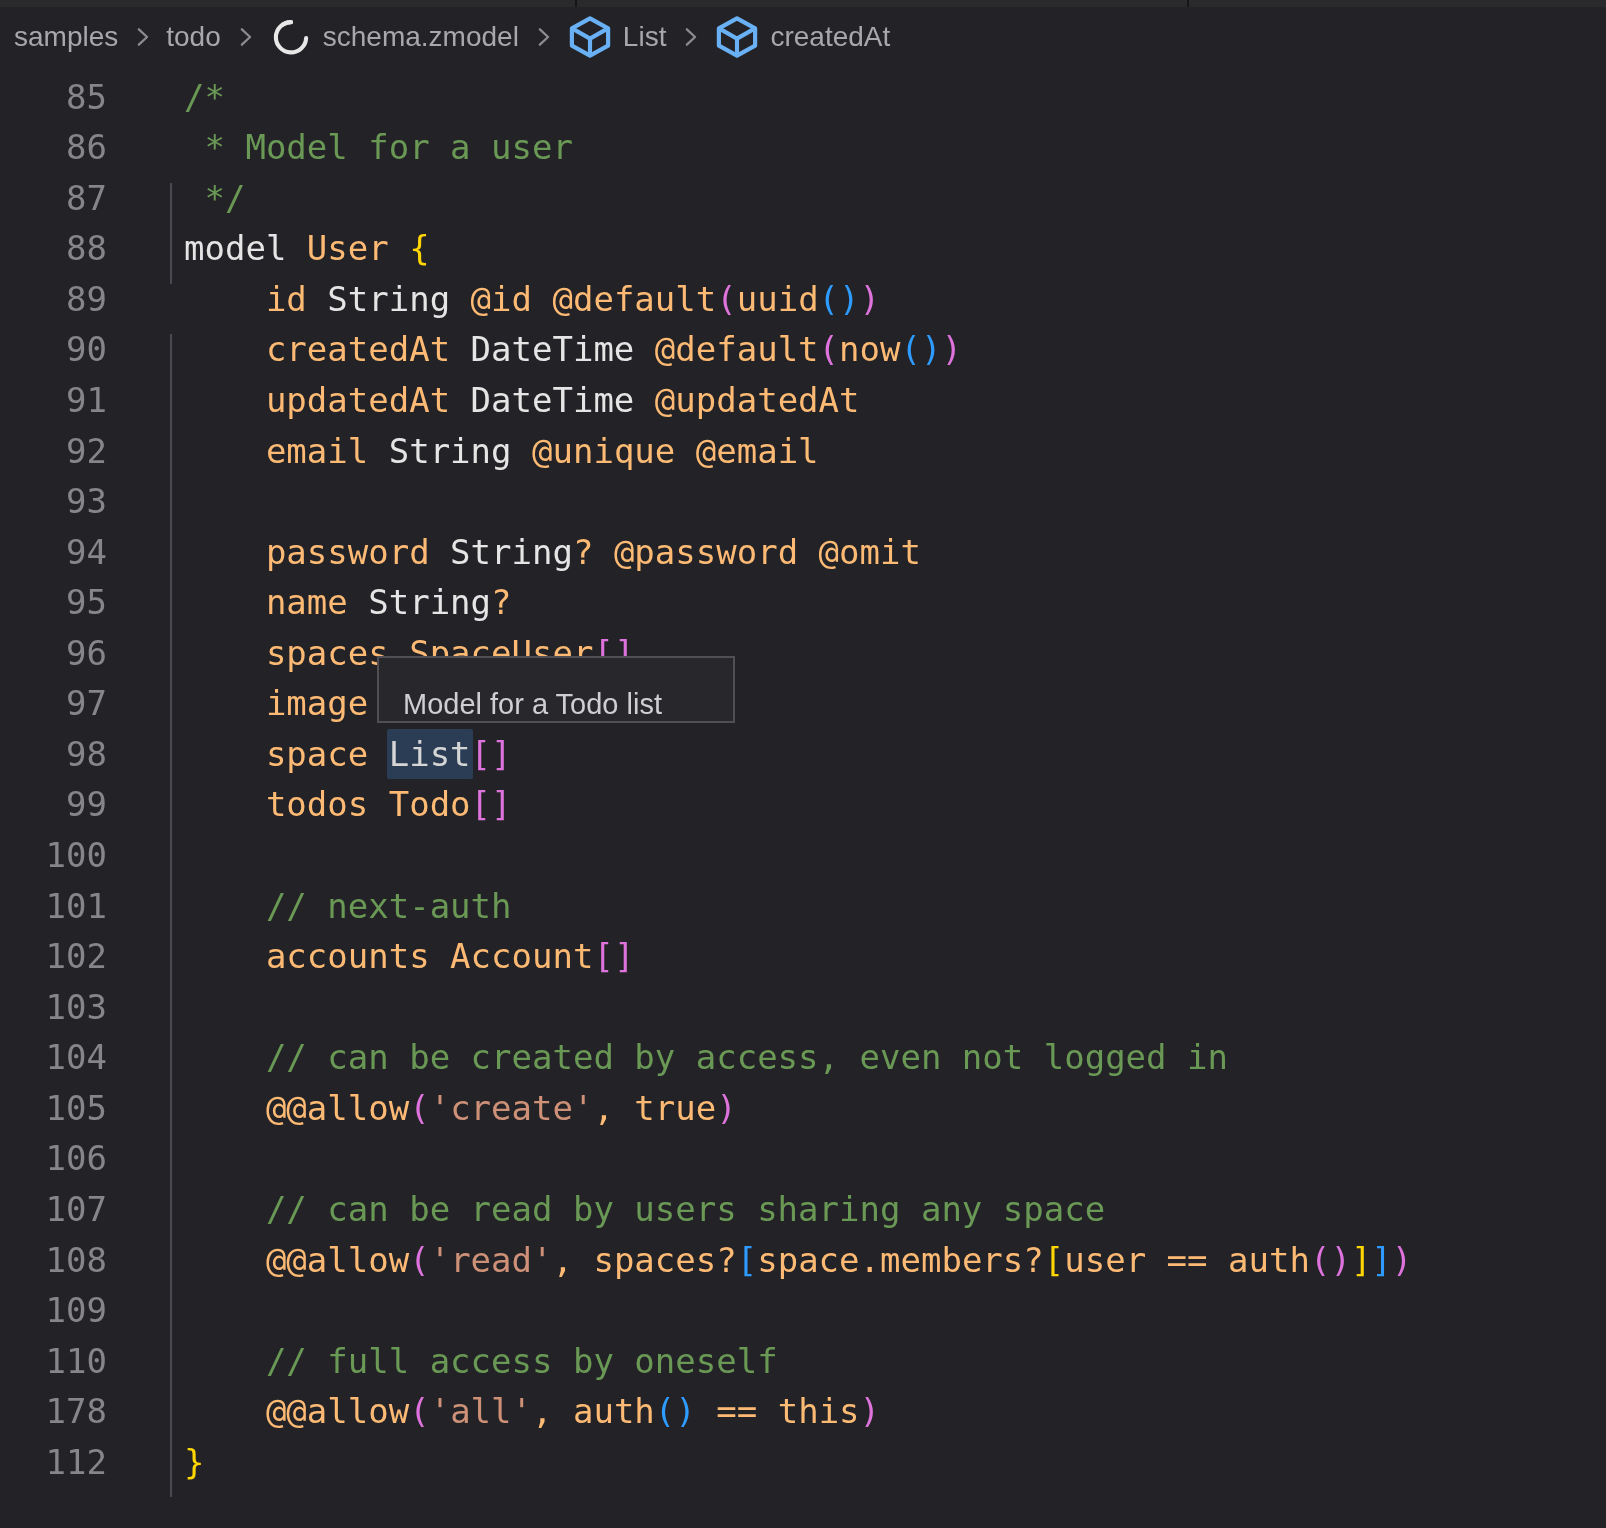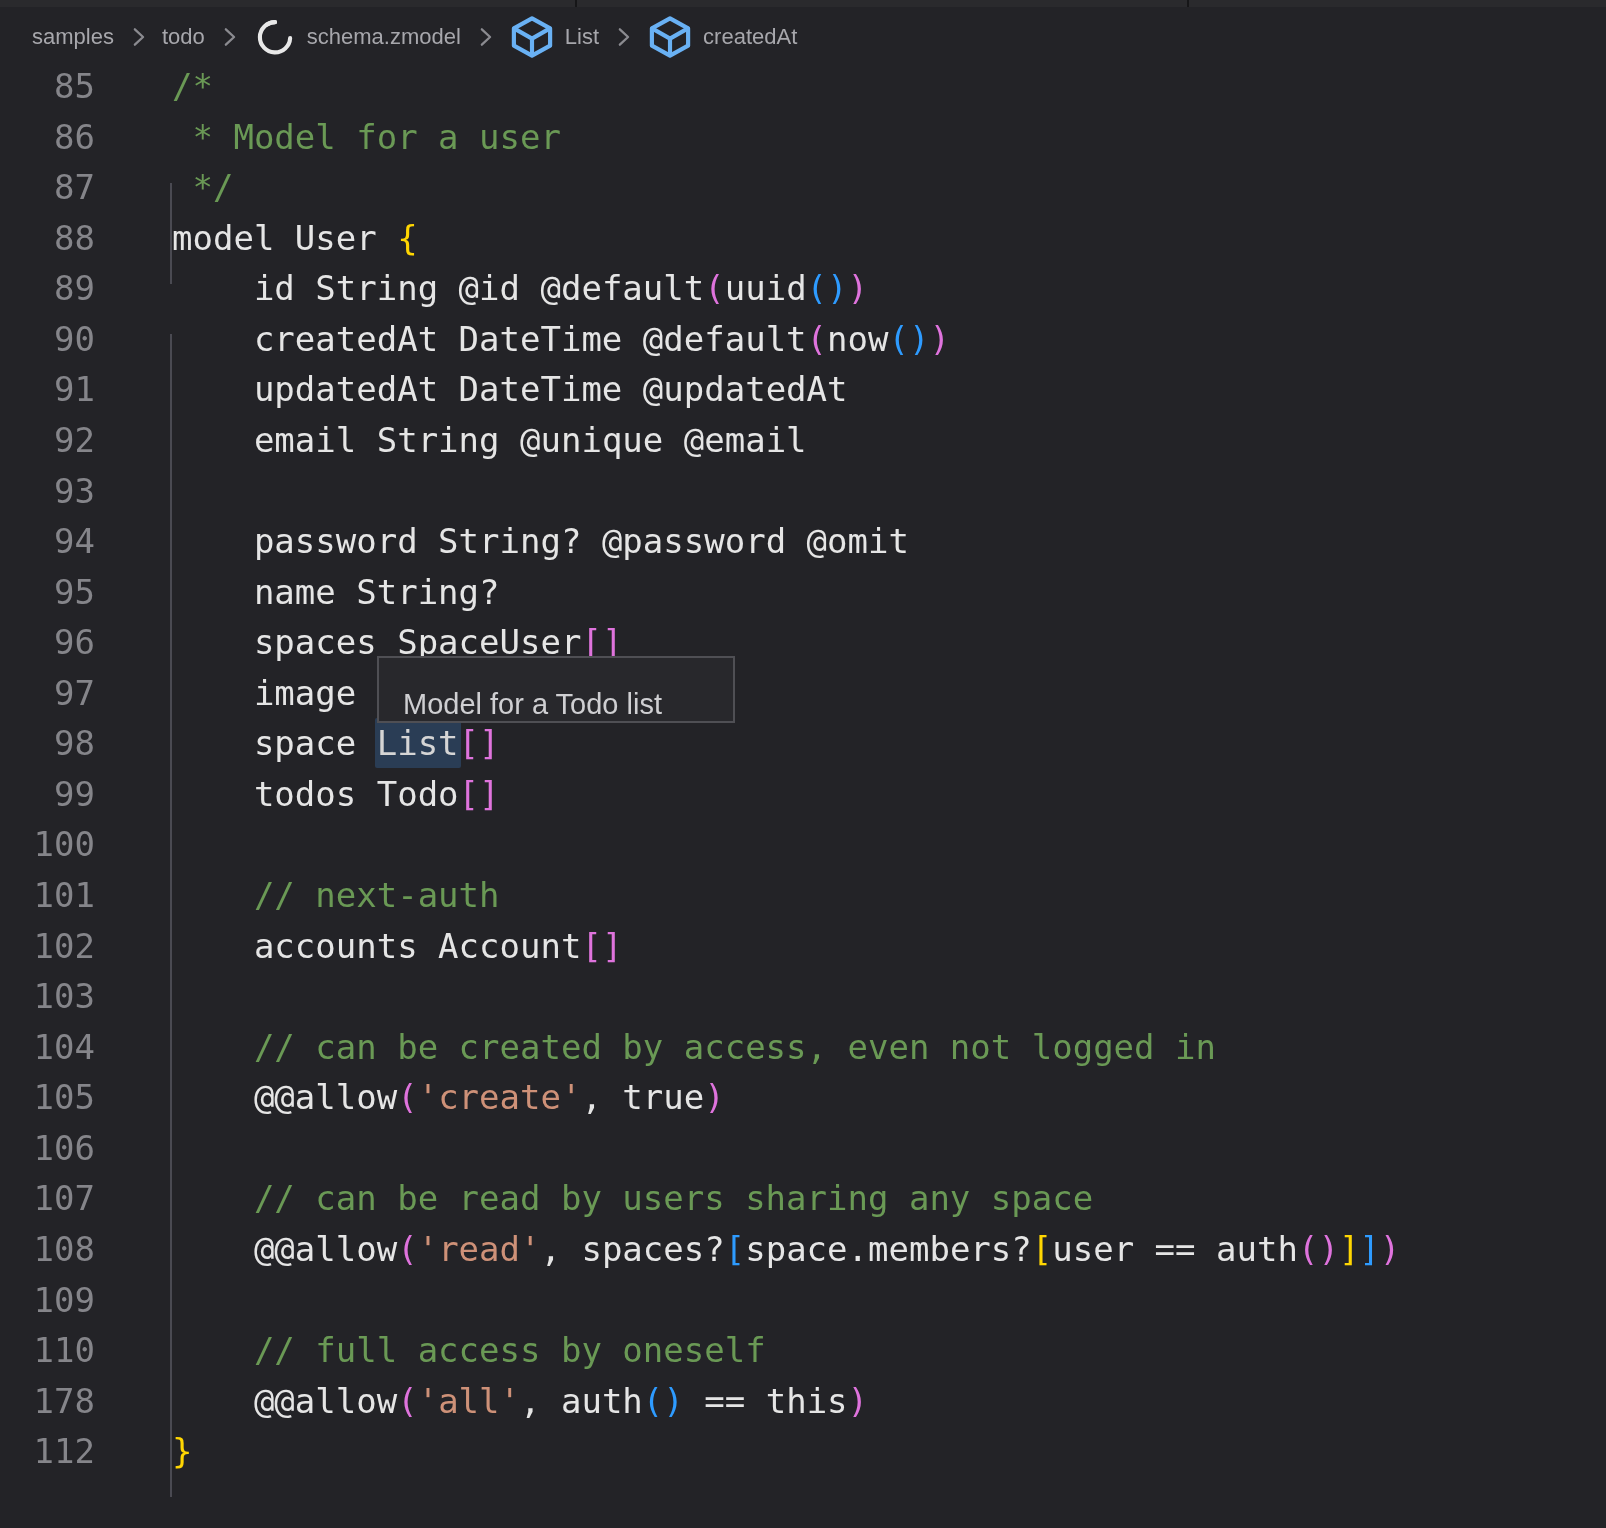--- a/index.html
+++ b/index.html
@@ -15,47 +15,47 @@
     position:absolute;left:0;top:0;width:1606px;height:7px;
     background:#2a2a2d;
   }
   .tabsep{
     position:absolute;top:0;width:2px;height:7px;background:#161618;
   }
   
   .breadcrumb{
     position:absolute;left:0;top:7px;width:1606px;height:59px;
     display:flex;
-    padding-left:32px;box-sizing:border-box;
-    font-size:22px;color:#a7a7ac;
+    padding-left:14px;box-sizing:border-box;
+    font-size:28px;color:#a7a7ac;
     white-space:nowrap;
   }
   .crumb{display:flex;align-items:center;cursor:pointer;}
   .crumb .bc-icon{display:flex;align-items:center;margin-right:10px;}
   .bc-chevron{display:flex;align-items:center;margin:0 10px;}
   
   .editor{
     position:absolute;left:0;top:66px;width:1606px;height:1462px;
     font-family:"DejaVu Sans Mono", monospace;
     font-size:34px;
   }
   .row{
-    display:flex;align-items:flex-start;height:50.57px;
+    display:flex;align-items:flex-end;height:50.57px;margin-left:12px;
   }
   .gutter{
     width:95px;flex:0 0 95px;text-align:right;
     color:#85858a;user-select:none;
   }
   .codetext{
     margin-left:77px;white-space:pre;color:#d5d5d5;
   }
   .cm{color:#6A9955;}
   .kw{color:#e5e5e5;}
   .st{color:#CE9178;}
-  .tx{color:#e5e5e5;}
+  .tx{color:#fdba74;}
   .b1{color:#FFD602;}
   .b2{color:#DF73DD;}
   .b3{color:#2E9BFF;}
   .hl{
     color:#d5d5d5;
     background:#2a3d55;
     padding:5px 2px;margin:-5px -2px;
     border-radius:2px;
   }
   .guide{

